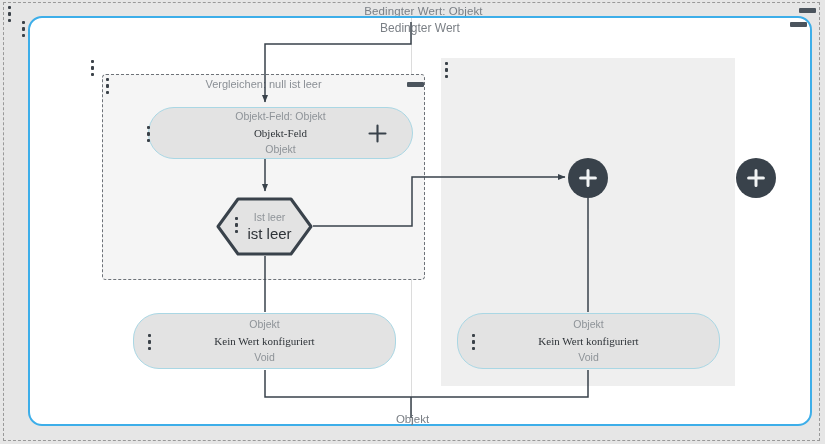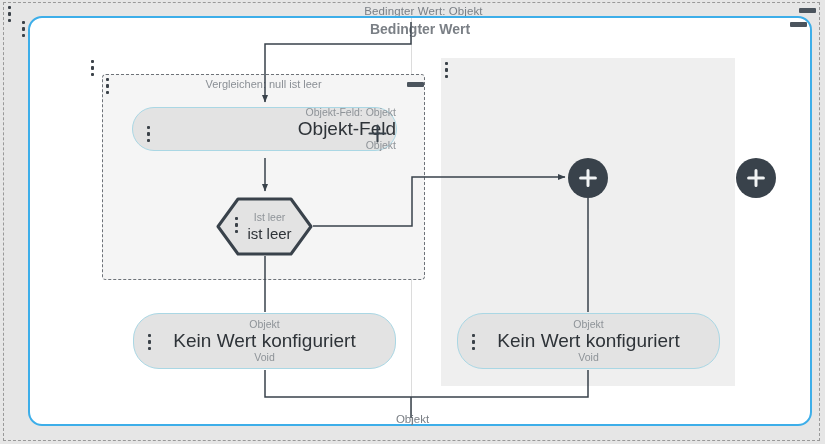--- a/index.html
+++ b/index.html
@@ -28,21 +28,21 @@
   
   .blue-frame{
     position:absolute;left:28px;top:16px;width:784px;height:410px;
     border:2.5px solid #3daee9;
     border-radius:14px;
     background:#ffffff;
     box-sizing:border-box;
   }
   .blue-title{
     position:absolute;left:0;top:3px;width:100%;
-    text-align:center;font-size:14px;color:#7a7f85;font-weight:bold;
+    text-align:center;font-size:12px;color:#7a7f85;
   }
 
   
   .inner-dashed{
     position:absolute;left:102px;top:74px;width:323px;height:206px;
     border:1px dashed #6d7278;
     border-radius:4px;
     background:#f5f5f5;
     box-sizing:border-box;
   }
@@ -67,21 +67,21 @@
   .pill{
     position:absolute;
     border:1.6px solid #aad7e4;
     border-radius:26px;
     background:#e3e3e3;
     box-sizing:border-box;
     display:flex;align-items:center;justify-content:center;
     flex-direction:column;
   }
   .pill .lbl-top{font-size:10.5px;color:#8e9398;line-height:13px;}
-  .pill .lbl-main{font-size:19px;color:#2e3338;line-height:20px;}
+  .pill .lbl-main{font-size:11px;color:#2e3338;line-height:20px;font-family:Liberation Serif, serif;}
   .pill .lbl-bot{font-size:10.5px;color:#8e9398;line-height:13px;}
 
   
   .hexnode{
     position:absolute;left:216px;top:197px;width:97px;height:59px;
   }
   .hexnode svg{position:absolute;left:0;top:0;}
   .hex-text{
     position:absolute;left:0;top:0;width:100%;height:100%;
     display:flex;flex-direction:column;align-items:center;justify-content:center;
@@ -192,21 +192,21 @@
 
   <path d="M588,198 L588,312" stroke="#39424b" stroke-width="1.5" fill="none"></path>
 
   <path d="M265,256 L265,312" stroke="#39424b" stroke-width="1.5" fill="none"></path>
 
   <path d="M265,370 L265,397 L588,397 L588,370" stroke="#39424b" stroke-width="1.5" fill="none"></path>
 
   <path d="M411,397 L411,418" stroke="#39424b" stroke-width="1.5" fill="none"></path>
 </svg>
 
-<div class="pill" style="left:132px;top:107px;width:265px;height:44px;align-items:flex-end;">
+<div class="pill" style="left:148px;top:107px;width:265px;height:52px;">
   <div class="lbl-top">Objekt-Feld: Objekt</div>
   <div class="lbl-main">Objekt-Feld</div>
   <div class="lbl-bot">Objekt</div>
 </div>
 <div class="dots" style="left:147px;top:126px;">
   <i></i>
     <i></i>
     <i></i>
 </div>
 <svg class="plus-glyph" style="left:368px;top:124px;" width="19" height="19" viewBox="0 0 19 19">

